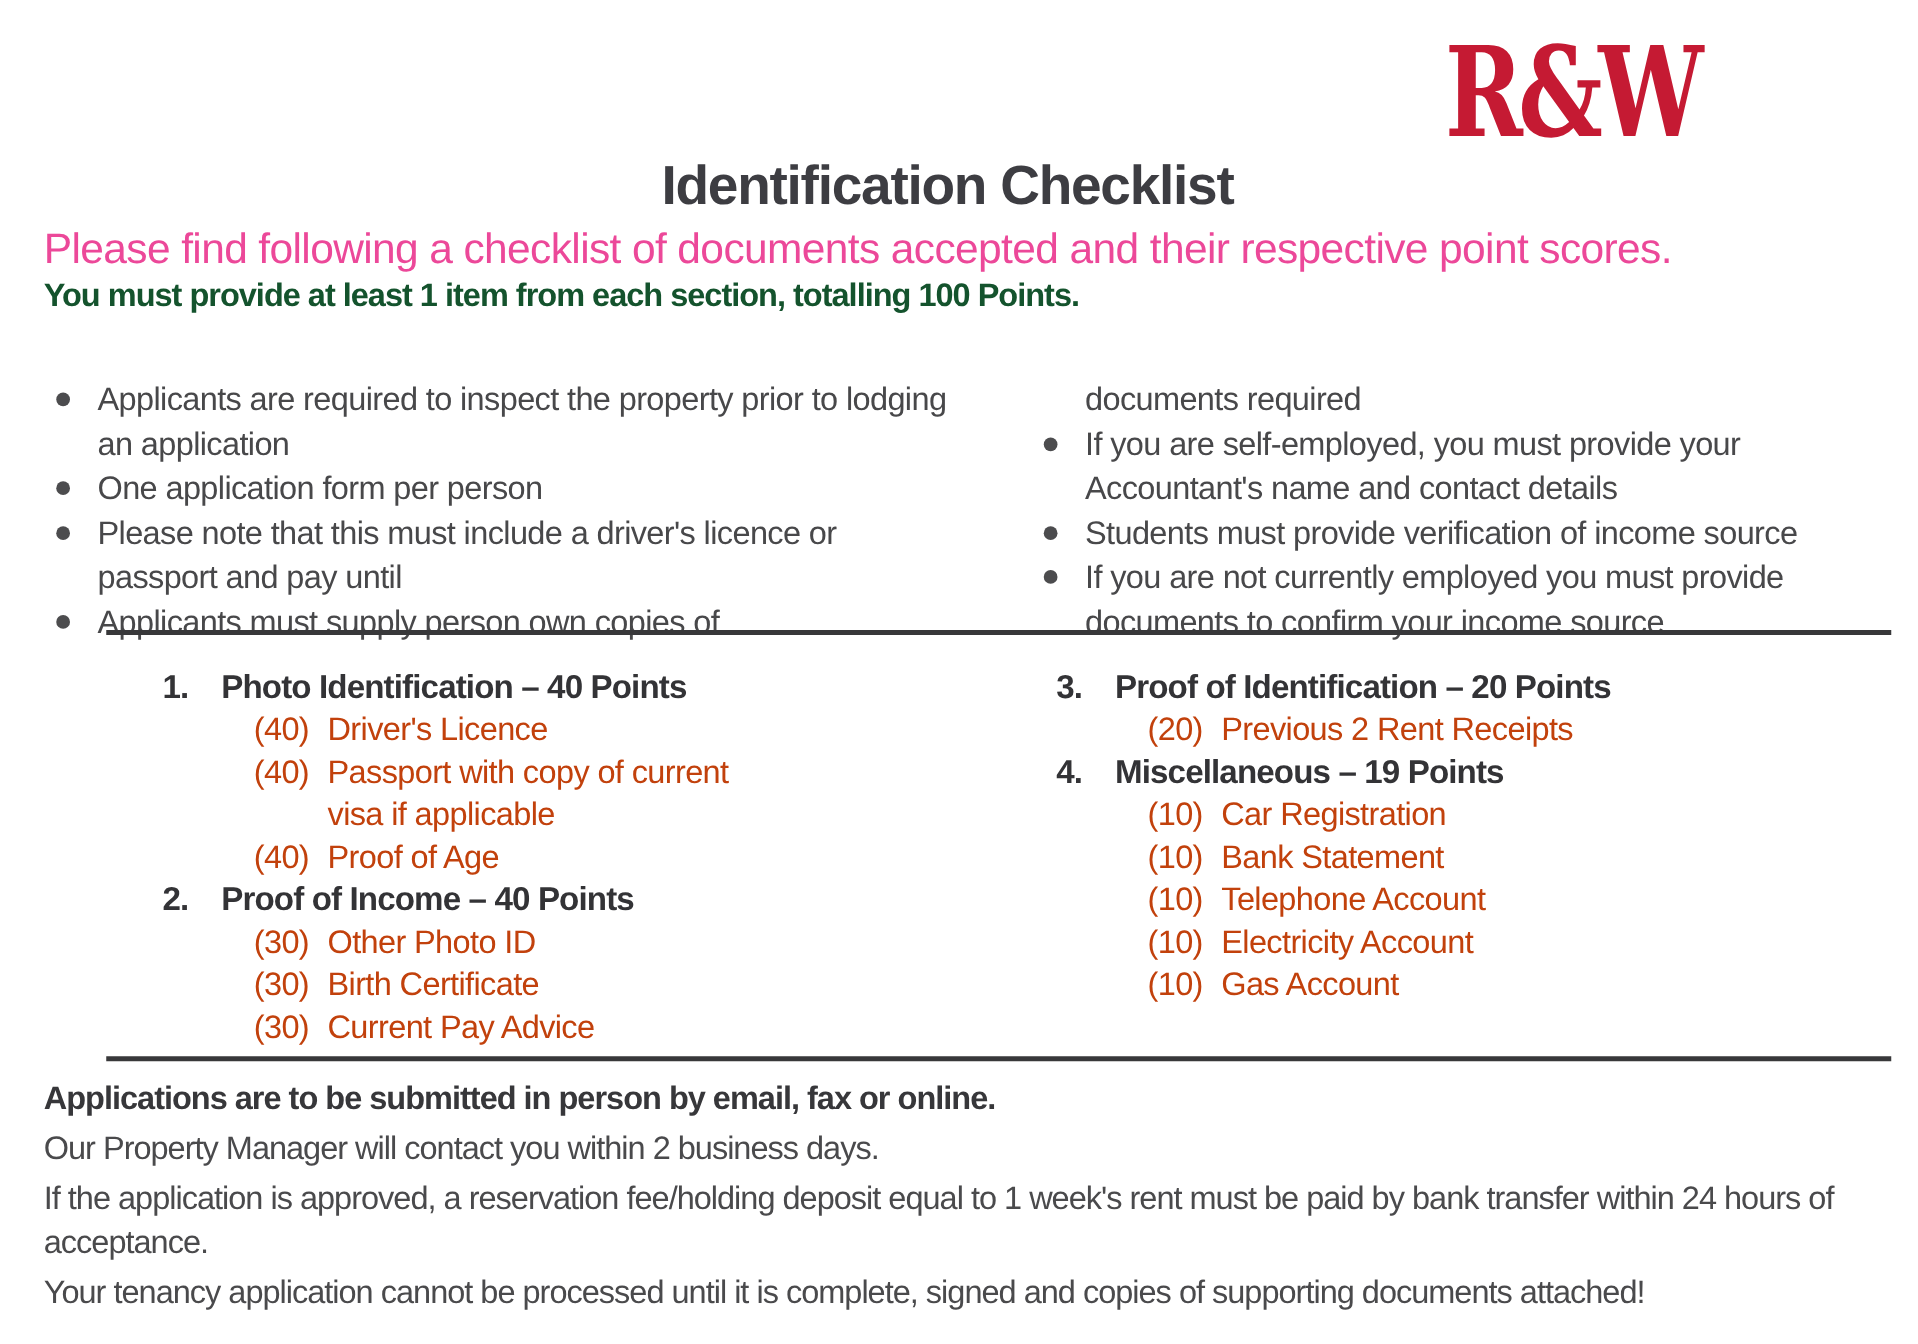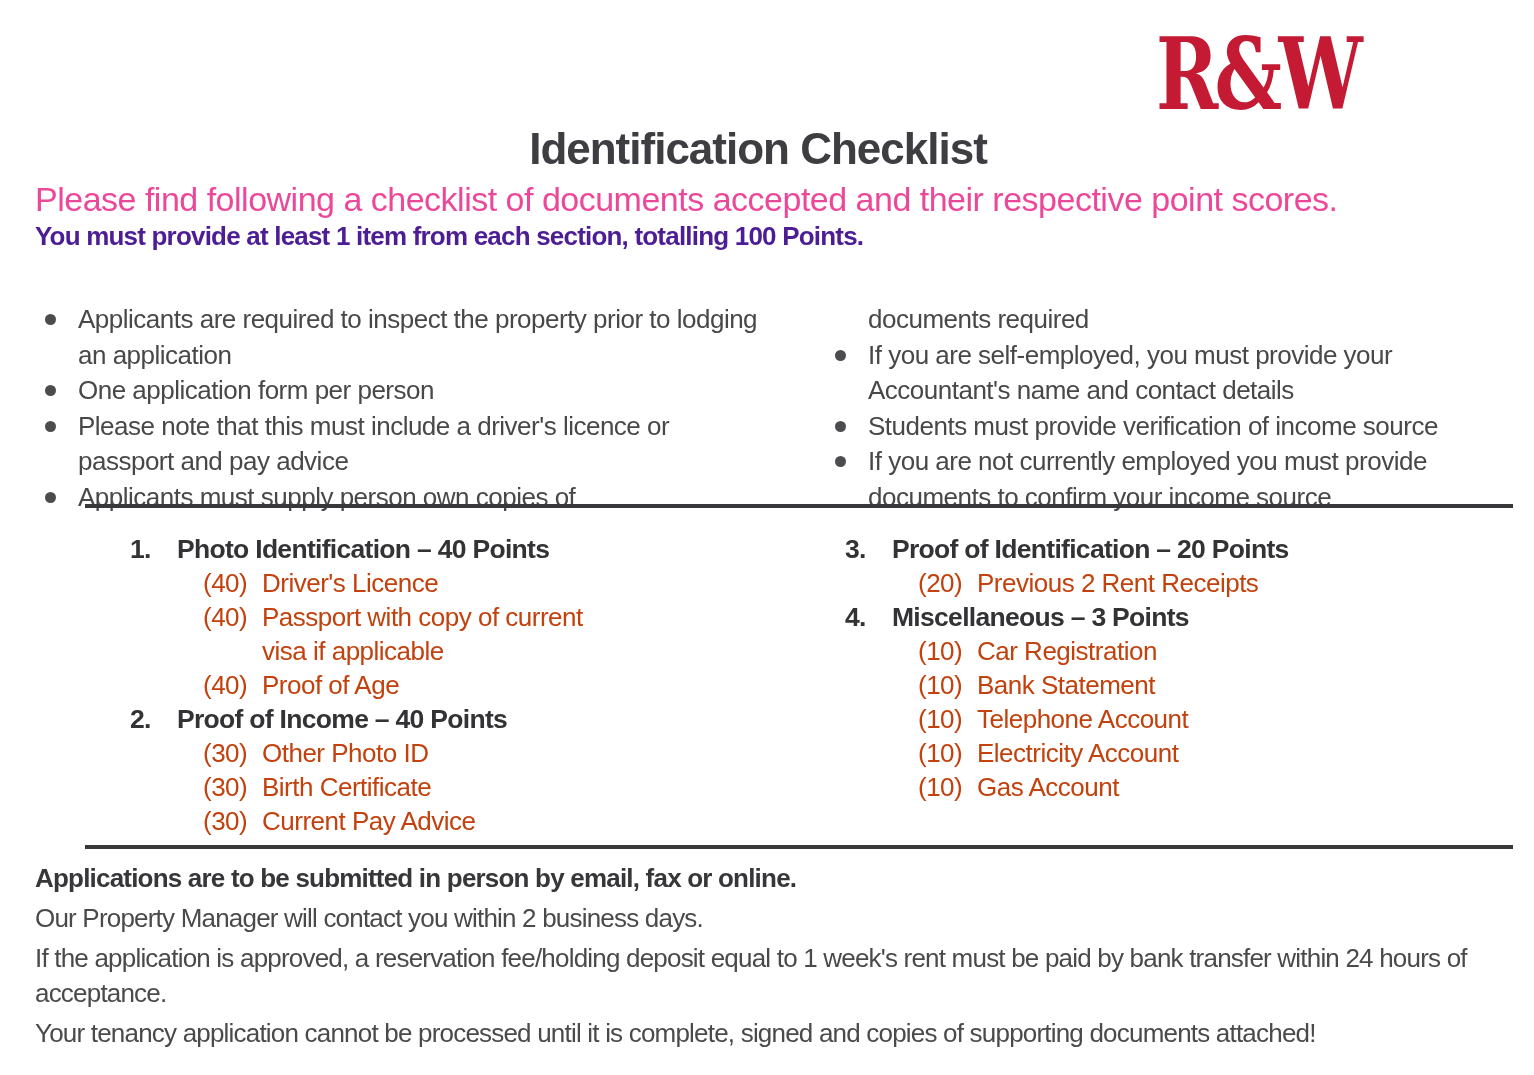--- a/index.html
+++ b/index.html
@@ -26,21 +26,21 @@
     color:#c51a33;
   }
   .title {
     position:absolute; top:124px; left:0; width:100%;
     text-align:center;
     font-size:44px; font-weight:bold;
     letter-spacing:-1px;
     color:#3d3d42;
   }
   .intro1 { position:absolute; top:180px; left:35px; font-size:34px; color:#ec4899; }
-  .intro2 { position:absolute; top:221px; left:35px; font-size:26px; font-weight:bold; letter-spacing:-0.8px; color:#4c1d95; }
+  .intro2 { position:absolute; top:221px; left:35px; font-size:26px; font-weight:bold; letter-spacing:-0.8px; color:#14532d; }
 
   .bullets { position:absolute; top:270px; left:35px; display:flex;margin-top:32px; }
   .bul-col { list-style:none; }
   .bul-col-left  { width:733px; }
   .bul-col-right { width:710px; margin-left:57px; }
   .bul-item { display:flex; align-items:flex-start; }
   .dot {
     flex:none;
     width:11px; height:11px; border-radius:50%;
     background:#4c4c4e;
@@ -83,21 +83,21 @@
       <li class="bul-item">
         <span class="dot"></span>
         <span class="btxt">Applicants are required to inspect the property prior to lodging an application</span>
       </li>
       <li class="bul-item">
         <span class="dot"></span>
         <span class="btxt">One application form per person</span>
       </li>
       <li class="bul-item">
         <span class="dot"></span>
-        <span class="btxt">Please note that this must include a driver's licence or passport and pay advice</span>
+        <span class="btxt">Please note that this must include a driver's licence or passport and pay until</span>
       </li>
       <li class="bul-item">
         <span class="dot"></span>
         <span class="btxt">Applicants must supply person own copies of</span>
       </li>
     </ul>
     <ul class="bul-col bul-col-right">
       <li class="bul-item">
         <span class="dot dot-hidden"></span>
         <span class="btxt">documents required</span>
@@ -163,21 +163,21 @@
         <span class="sec-num">3.</span>
         <span class="sec-title">Proof of Identification – 20 Points</span>
       </div>
       <div class="sec-item">
         <span class="sec-points">(20)</span>
         <span class="sec-label">Previous 2 Rent Receipts</span>
       </div>
 
       <div class="sec-head">
         <span class="sec-num">4.</span>
-        <span class="sec-title">Miscellaneous – 3 Points</span>
+        <span class="sec-title">Miscellaneous – 19 Points</span>
       </div>
       <div class="sec-item">
         <span class="sec-points">(10)</span>
         <span class="sec-label">Car Registration</span>
       </div>
       <div class="sec-item">
         <span class="sec-points">(10)</span>
         <span class="sec-label">Bank Statement</span>
       </div>
       <div class="sec-item">

